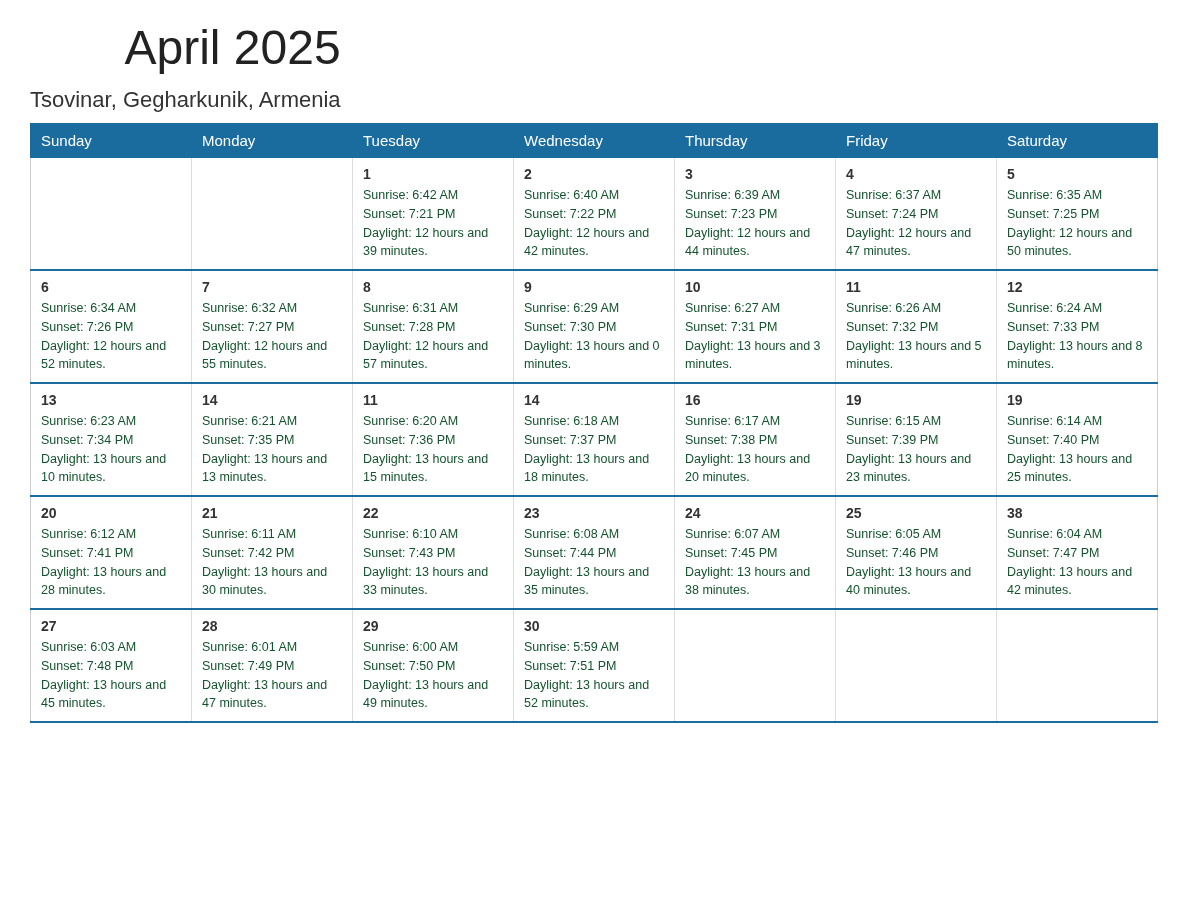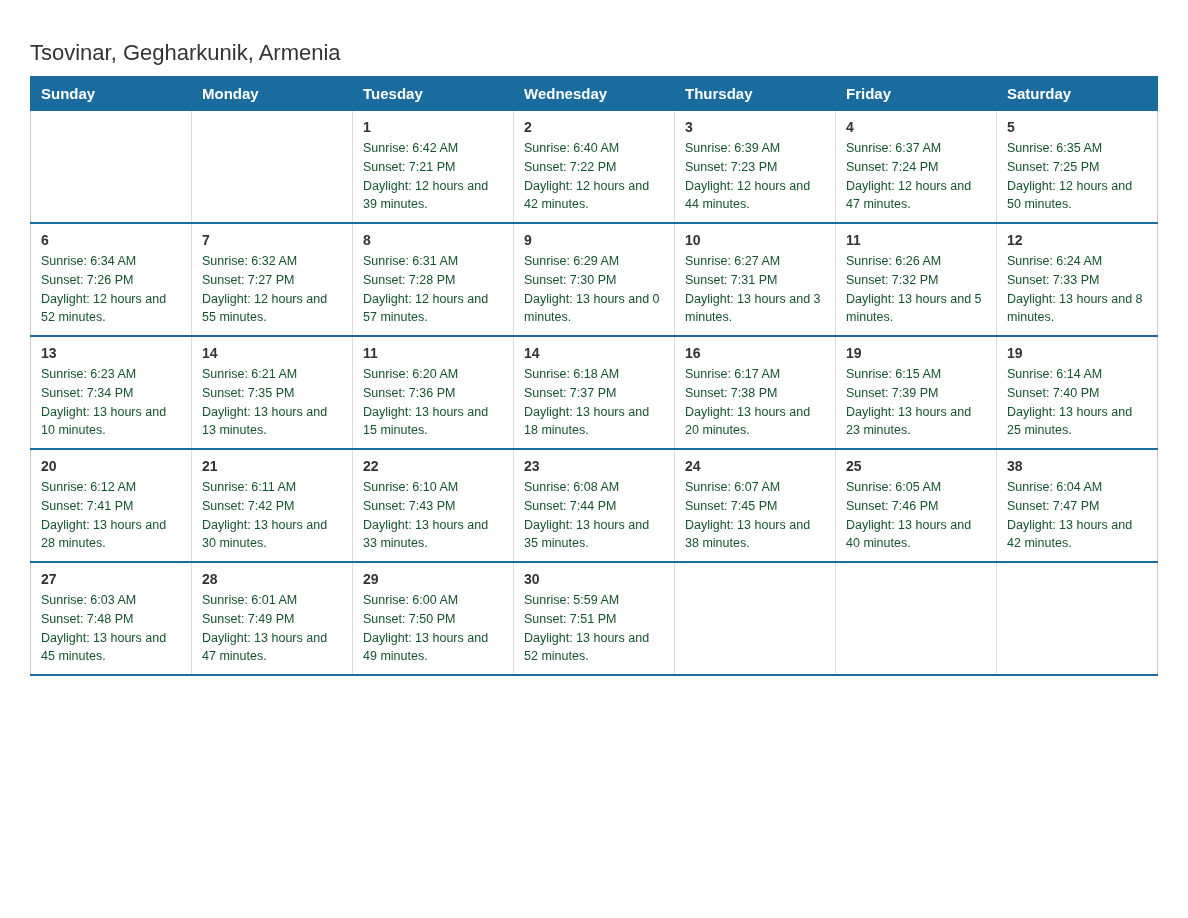--- a/index.html
+++ b/index.html
@@ -12,34 +12,34 @@
       min-height: 918px;
     }
     .header {
       display: flex;
       justify-content: space-between;
       align-items: flex-start;
       margin-bottom: 10px;
     }
     .title-block { text-align: right; }
     .title-block h1 { font-size: 48px; font-weight: normal; color: #222; }
-    .title-block h2 { font-size: 22px; font-weight: normal; color: #333; margin-top: 20px; }
+    .title-block h2 { font-size: 22px; font-weight: normal; color: #333; margin-top: 12px; }
     .calendar {
       width: 100%;
       border-collapse: collapse;
       margin-top: 10px;
     }
     .calendar thead tr {
       background-color: #1a6b9e;
     }
     .calendar thead th {
       color: #fff;
       padding: 8px 10px;
       font-size: 15px;
-      font-weight: bold;
+      font-weight: normal;
       text-align: left;
       border: 1px solid #1a6b9e;
     }
     .calendar tbody tr {
       border-bottom: 2px solid #1a6b9e;
     }
     .calendar tbody td {
       vertical-align: top;
       padding: 8px 10px;
       font-size: 13px;
@@ -80,20 +80,21 @@
       font-weight: bold;
       color: #1a6b9e;
       margin-left: 2px;
     }
   </style>
 </head>
 <body>
 
 <div class="header">
   <div class="title-block">
+    <h1>April 2025</h1>
     <h2>Tsovinar, Gegharkunik, Armenia</h2>
   </div>
 </div>
 
 <table class="calendar">
   <thead>
     <tr>
       <th>Sunday</th>
       <th>Monday</th>
       <th>Tuesday</th>

